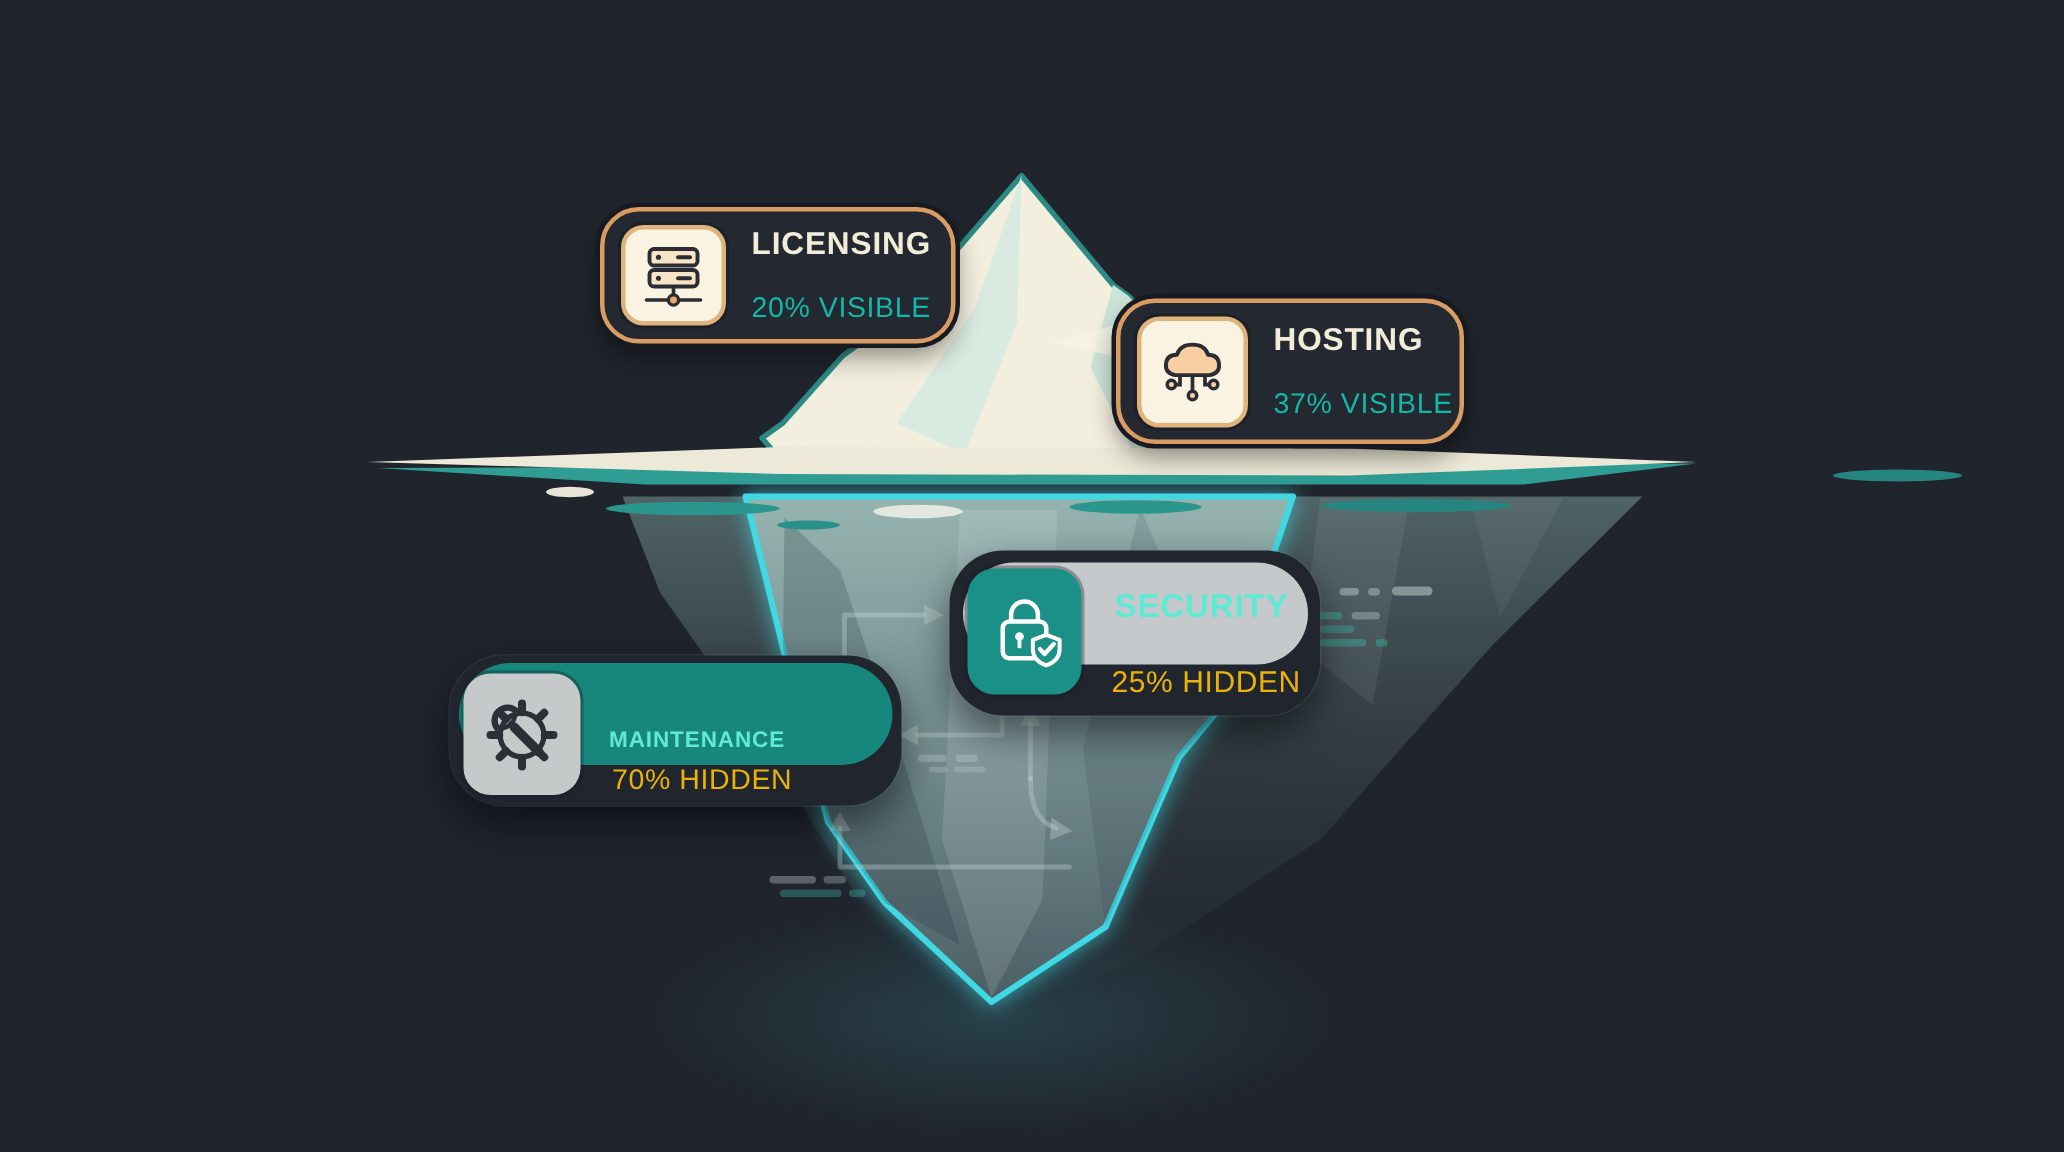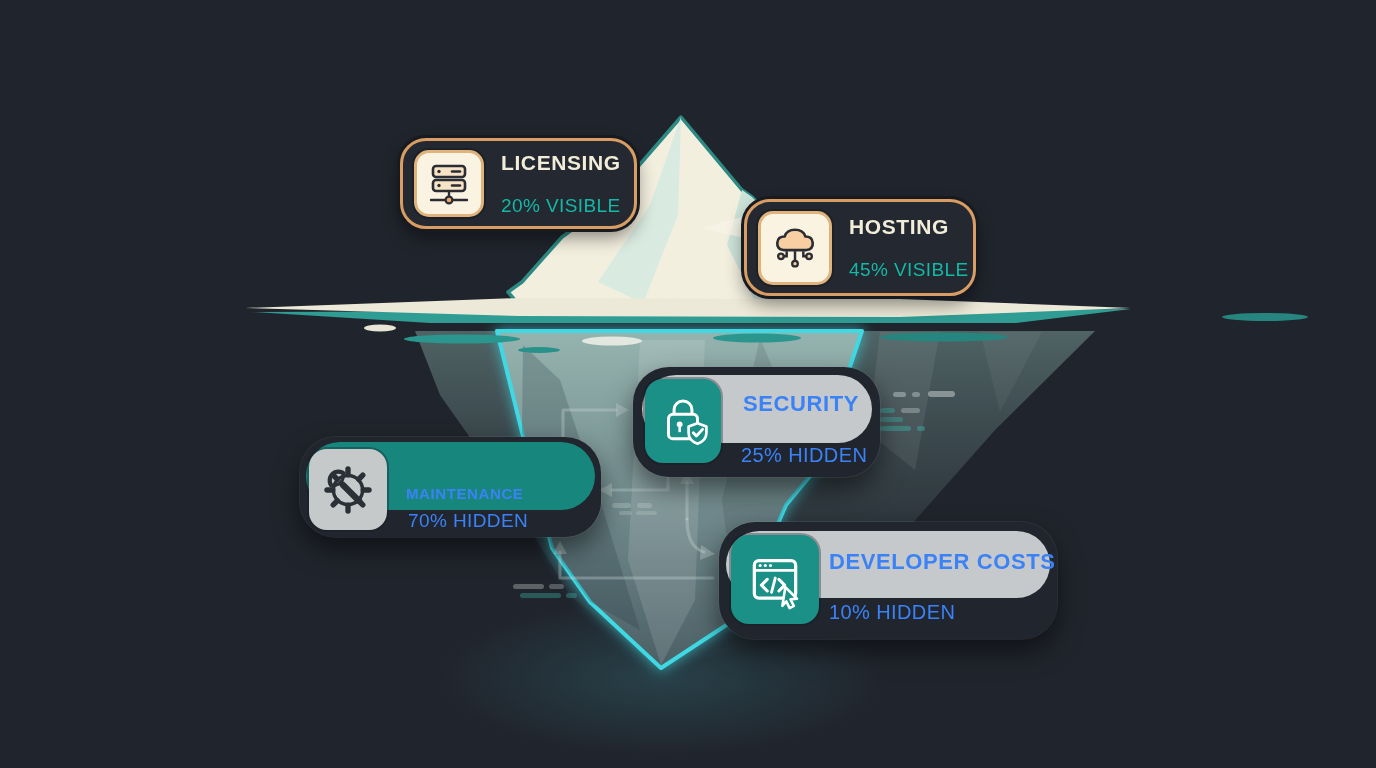--- a/index.html
+++ b/index.html
@@ -31,22 +31,22 @@
   .card-dark {
     position:absolute; background:#20252e; border-radius:36px;
     box-shadow:0 0 0 1px rgba(140,150,160,.15), 0 12px 26px rgba(0,0,0,.5);
   }
   .pill { position:absolute; border-radius:34px; }
   .pill.teal   { background:#17877d; }
   .pill.silver { background:#c6c9cb; }
   .tile { position:absolute; display:flex; align-items:center; justify-content:center; }
   .tile.teal   { background:#1a9086; border-radius:18px; box-shadow:0 0 0 2px rgba(23,27,33,.35); }
   .tile.silver { background:#c6c9ca; border-radius:18px; box-shadow:0 0 0 2px rgba(23,27,33,.35); }
-  .u-title { position:absolute; font-weight:bold; color:#3b82f6; letter-spacing:.6px; }
-  .u-value { position:absolute; font-weight:400; color:#3b82f6; letter-spacing:.4px; }
+  .u-title { position:absolute; font-weight:bold; color:#5eead4; letter-spacing:.6px; }
+  .u-value { position:absolute; font-weight:400; color:#eab308; letter-spacing:.4px; }
 </style>
 </head>
 <body>
 
 <div class="stage">
 
   <svg class="scene" viewBox="0 0 1376 768" aria-hidden="true">
     <defs>
       <linearGradient id="underGrad" x1="0" y1="330" x2="0" y2="690" gradientUnits="userSpaceOnUse">
         <stop offset="0" stop-color="#96b4af"></stop>
@@ -160,21 +160,21 @@
         <path d="M16,27 v5 h-3" fill="none" stroke="#2a2d33" stroke-width="2.4"></path>
         <circle cx="10.5" cy="32" r="2.7" fill="#f8cfa2" stroke="#2a2d33" stroke-width="2.2"></circle>
         <path d="M24,27 v9" fill="none" stroke="#2a2d33" stroke-width="2.4"></path>
         <circle cx="24" cy="39" r="2.7" fill="#f8cfa2" stroke="#2a2d33" stroke-width="2.2"></circle>
         <path d="M32,27 v5 h3" fill="none" stroke="#2a2d33" stroke-width="2.4"></path>
         <circle cx="37.5" cy="32" r="2.7" fill="#f8cfa2" stroke="#2a2d33" stroke-width="2.2"></circle>
       </svg>
     </div>
     <div class="coltxt">
       <div class="t-title">HOSTING</div>
-      <div class="t-value">45% VISIBLE</div>
+      <div class="t-value">37% VISIBLE</div>
     </div>
   </div>
 
   <div class="card-dark" style="left:633px; top:367px; width:247px; height:110px;">
     <div class="pill silver" style="left:9px; top:8px; width:230px; height:68px;"></div>
     <div class="tile teal" style="left:12px; top:12px; width:76px; height:84px;">
       <svg width="54" height="58" viewBox="0 0 48 52">
         <path d="M16,20 v-4 a8,8 0 0 1 16,0 v4" fill="none" stroke="#ffffff" stroke-width="2.7"></path>
         <rect x="11" y="20" width="26" height="22" rx="4" fill="none" stroke="#ffffff" stroke-width="2.7"></rect>
         <circle cx="21" cy="29" r="2.6" fill="#ffffff"></circle>
@@ -206,32 +206,14 @@
           <path d="M21,10.5 A7,7 0 1 0 10.5,21" stroke-width="3.6"></path>
           <path d="M21,10.5 L19,16 L16,19 L10.5,21" stroke-width="2.6" stroke-linejoin="round"></path>
           <line x1="19.5" y1="19.5" x2="33.5" y2="33.5" stroke-width="5.4" stroke-linecap="round"></line>
         </g>
       </svg>
     </div>
     <div class="u-title" style="left:106px; top:24px; font-size:15px;margin-top:24px;">MAINTENANCE</div>
     <div class="u-value" style="left:108px; top:73px; font-size:19px;">70% HIDDEN</div>
   </div>
 
-  <div class="card-dark" style="left:719px; top:522px; width:338px; height:117px;">
-    <div class="pill silver" style="left:7px; top:9px; width:324px; height:67px;"></div>
-    <div class="tile teal" style="left:12px; top:13px; width:88px; height:89px;">
-      <svg width="62" height="62" viewBox="0 0 48 48">
-        <rect x="8" y="9" width="32" height="29" rx="3.5" fill="none" stroke="#ffffff" stroke-width="2.5"></rect>
-        <line x1="8" y1="16.5" x2="40" y2="16.5" stroke="#ffffff" stroke-width="2.2"></line>
-        <circle cx="12.5" cy="12.8" r="1.2" fill="#ffffff"></circle>
-        <circle cx="16.5" cy="12.8" r="1.2" fill="#ffffff"></circle>
-        <circle cx="20.5" cy="12.8" r="1.2" fill="#ffffff"></circle>
-        <path d="M18,23.5 l-4.5,4.5 l4.5,4.5" fill="none" stroke="#ffffff" stroke-width="2.4" stroke-linecap="round" stroke-linejoin="round"></path>
-        <path d="M27,23.5 l4.5,4.5 l-4.5,4.5" fill="none" stroke="#ffffff" stroke-width="2.4" stroke-linecap="round" stroke-linejoin="round"></path>
-        <line x1="24.2" y1="22.5" x2="21.3" y2="33.5" stroke="#ffffff" stroke-width="2.2" stroke-linecap="round"></line>
-        <path d="M32,29.5 L41,38.5 L36,39 L38.6,44 L35.3,45.8 L32.8,40.6 L29.7,44 Z" fill="#1a9086" stroke="#ffffff" stroke-width="2" stroke-linejoin="round"></path>
-      </svg>
-    </div>
-    <div class="u-title" style="left:110px; top:27px; font-size:22px;">DEVELOPER COSTS</div>
-    <div class="u-value" style="left:110px; top:79px; font-size:20px;">10% HIDDEN</div>
-  </div>
 
 </div>
 
 </body></html>

